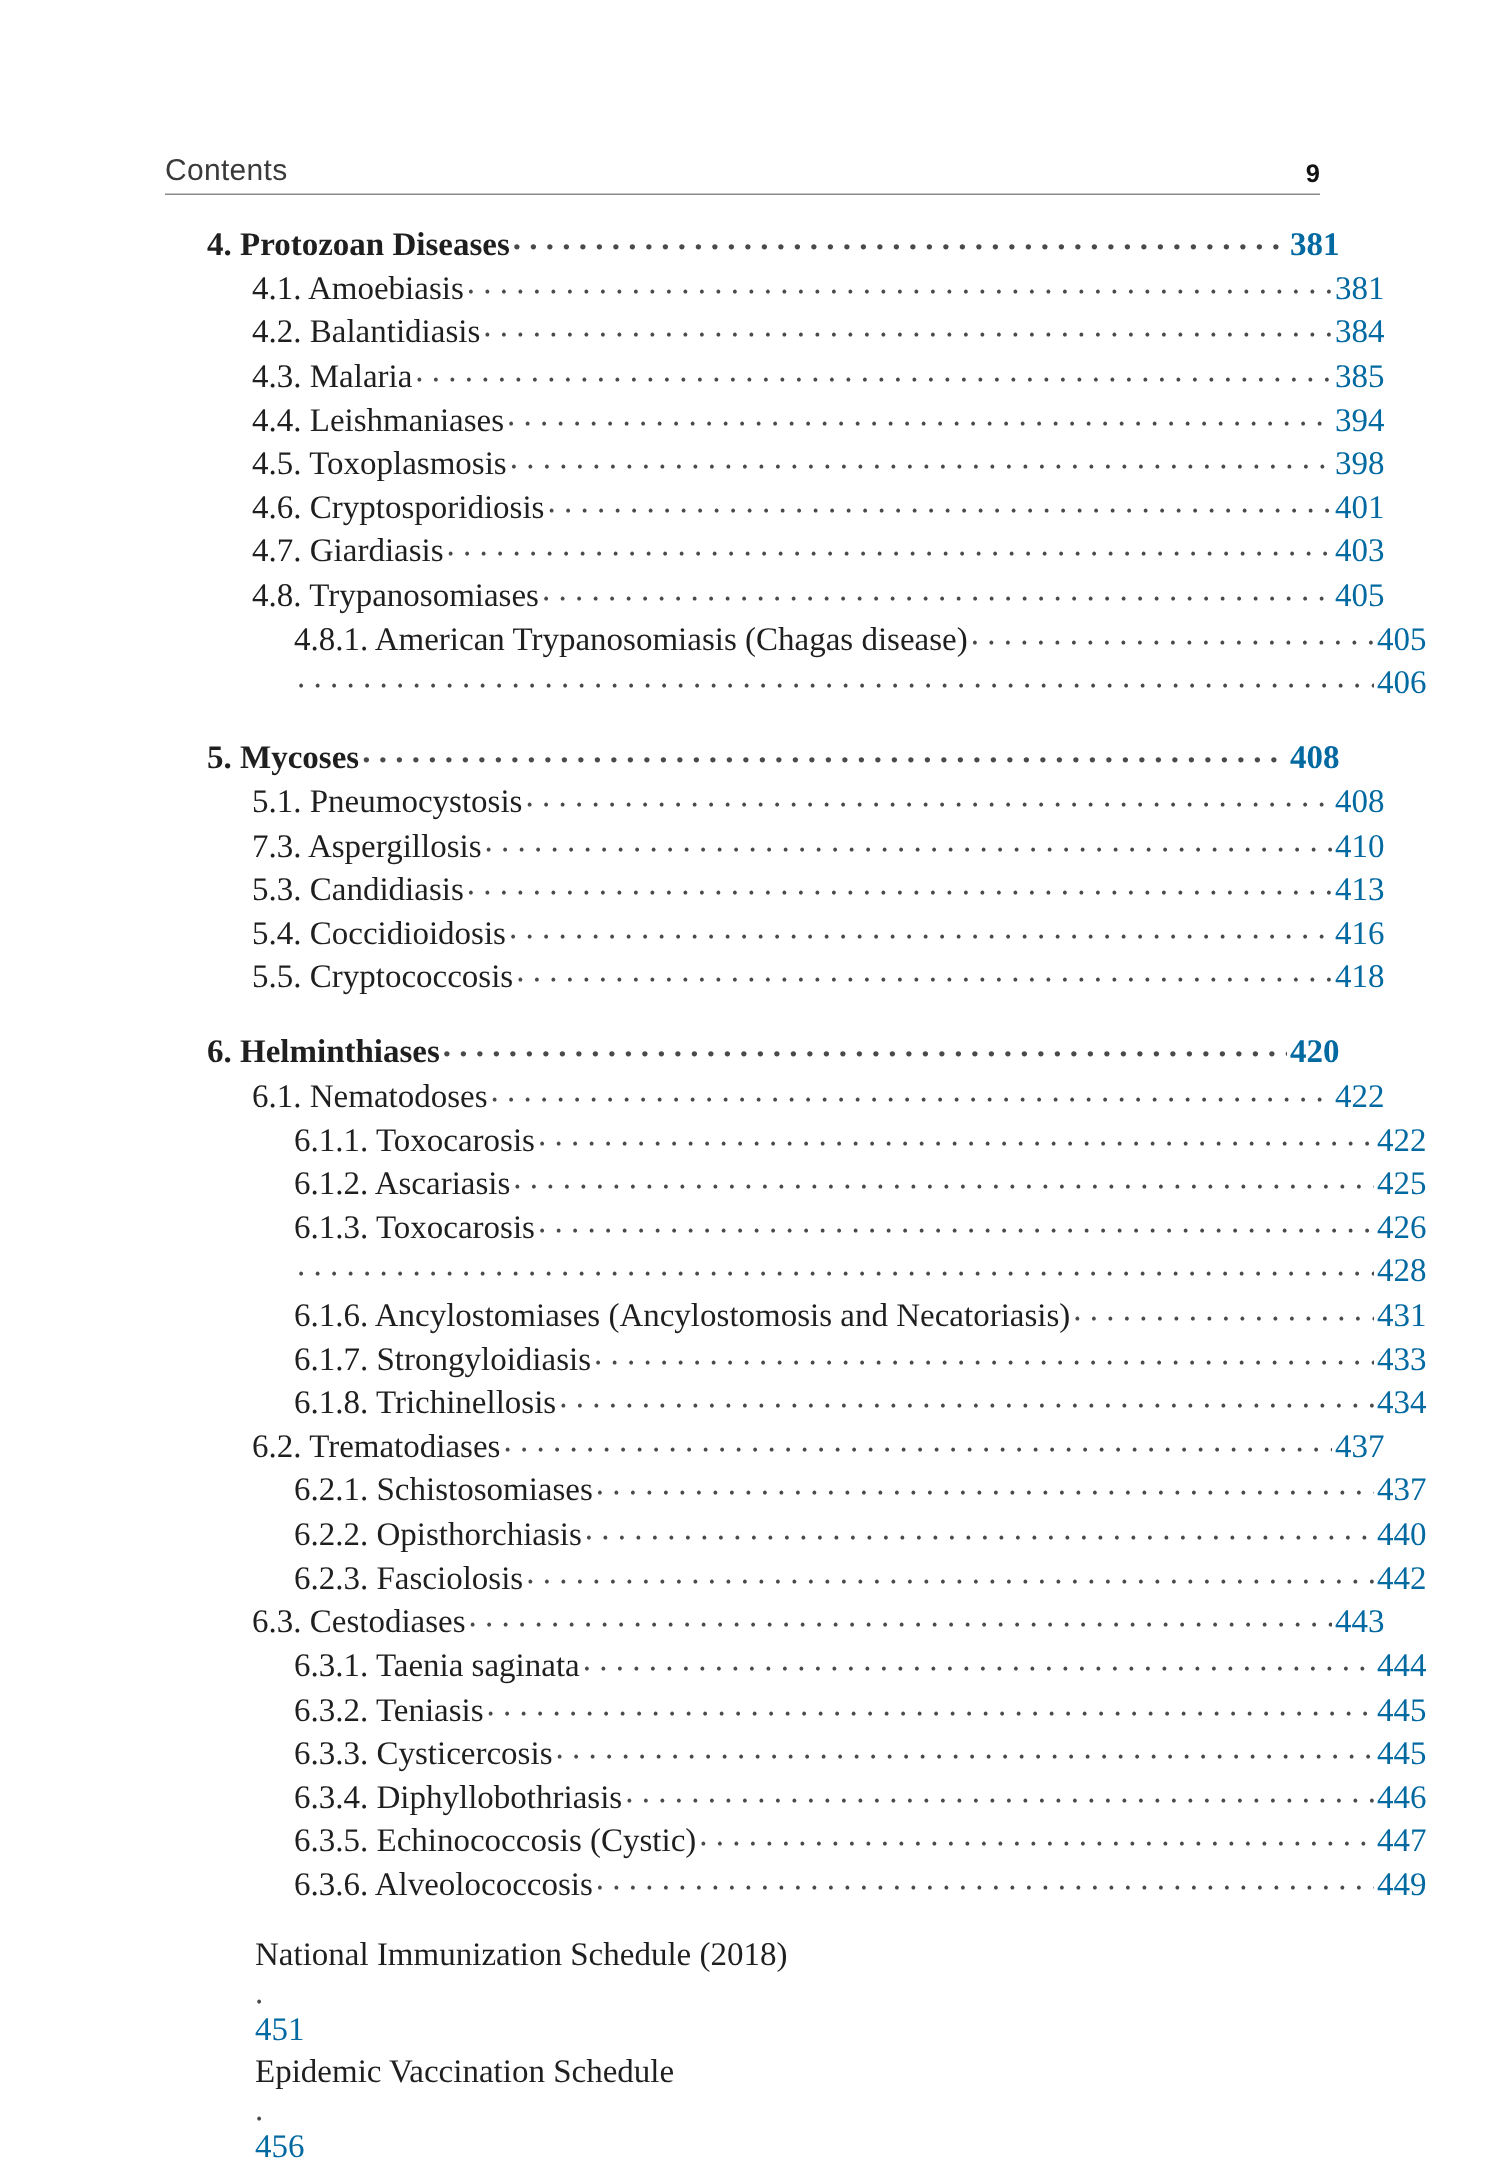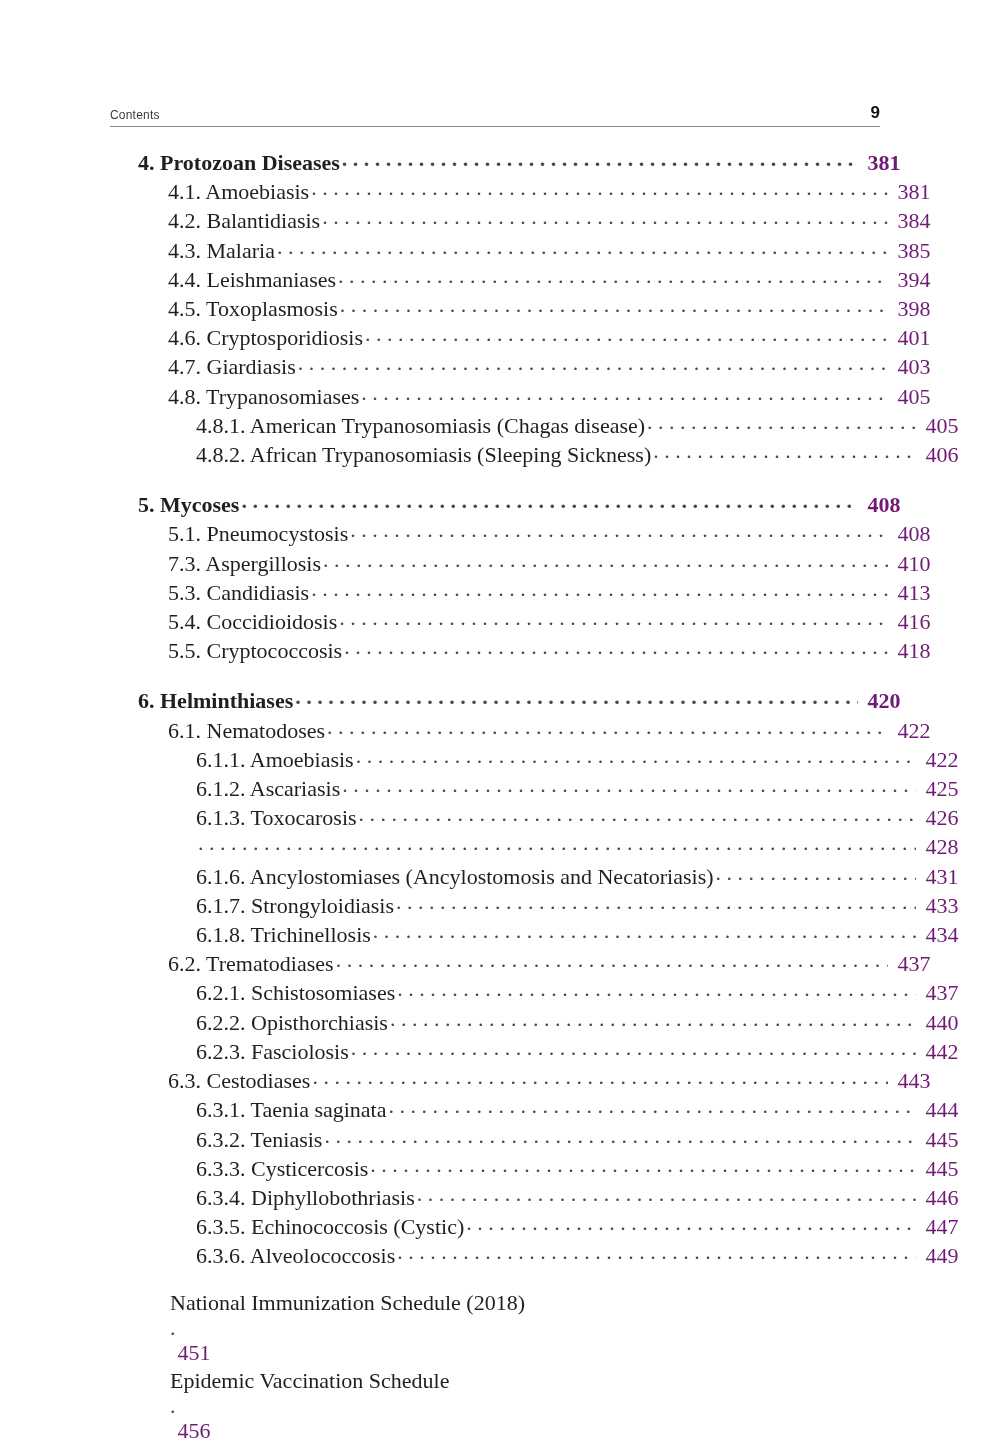--- a/index.html
+++ b/index.html
@@ -32,21 +32,21 @@
     top: 104px;
     width: 770px;
     display: flex;
     align-items: flex-end;
     justify-content: space-between;
     border-bottom: 1.6px solid #8a8a8a;
     padding-bottom: 5px;
   }
   .running-head-title {
     font-family: "Liberation Sans", "DejaVu Sans", sans-serif;
-    font-size: 12px;
+    font-size: 20px;
     letter-spacing: 0.2px;
     color: #3a3a3a;
     line-height: 1;
   }
   .running-head-folio {
     font-family: "Liberation Sans", "DejaVu Sans", sans-serif;
     font-size: 17px;
     font-weight: bold;
     color: #111111;
     line-height: 1;
@@ -91,23 +91,23 @@
     bottom: 0;
     white-space: nowrap;
     color: #4a4a4a;
     font-size: 22px;
     letter-spacing: 0px;
     line-height: 1em;
   }
 
   .entry-page {
     flex: 0 0 auto;
-    text-align: center;
+    text-align: left;
     width: 48px;
-    color: #701a75;
+    color: #0369a1;
   }
 
   
   .lvl-1 { padding-left: 28px; font-weight: bold; }
   .lvl-1 .entry-label { font-weight: bold; }
   .lvl-2 { padding-left: 58px; }
   .lvl-3 { padding-left: 86px; }
   .lvl-back { padding-left: 58px; flex-direction: column; }
 
   
@@ -169,21 +169,20 @@
         <span class="entry-label">4.8. Trypanosomiases</span>
         <span class="leader"></span>
         <span class="entry-page">405</span>
       </div>
       <div class="toc-entry lvl-3">
         <span class="entry-label">4.8.1. American Trypanosomiasis (Chagas disease)</span>
         <span class="leader"></span>
         <span class="entry-page">405</span>
       </div>
       <div class="toc-entry lvl-3">
-        <span class="entry-label">4.8.2. African Trypanosomiasis (Sleeping Sickness)</span>
         <span class="leader"></span>
         <span class="entry-page">406</span>
       </div>
       <div class="group-gap"></div>
       <div class="toc-entry lvl-1">
         <span class="entry-label">5. Mycoses</span>
         <span class="leader"></span>
         <span class="entry-page">408</span>
       </div>
       <div class="toc-entry lvl-2">
@@ -216,21 +215,21 @@
         <span class="entry-label">6. Helminthiases</span>
         <span class="leader"></span>
         <span class="entry-page">420</span>
       </div>
       <div class="toc-entry lvl-2">
         <span class="entry-label">6.1. Nematodoses</span>
         <span class="leader"></span>
         <span class="entry-page">422</span>
       </div>
       <div class="toc-entry lvl-3">
-        <span class="entry-label">6.1.1. Amoebiasis</span>
+        <span class="entry-label">6.1.1. Toxocarosis</span>
         <span class="leader"></span>
         <span class="entry-page">422</span>
       </div>
       <div class="toc-entry lvl-3">
         <span class="entry-label">6.1.2. Ascariasis</span>
         <span class="leader"></span>
         <span class="entry-page">425</span>
       </div>
       <div class="toc-entry lvl-3">
         <span class="entry-label">6.1.3. Toxocarosis</span>

